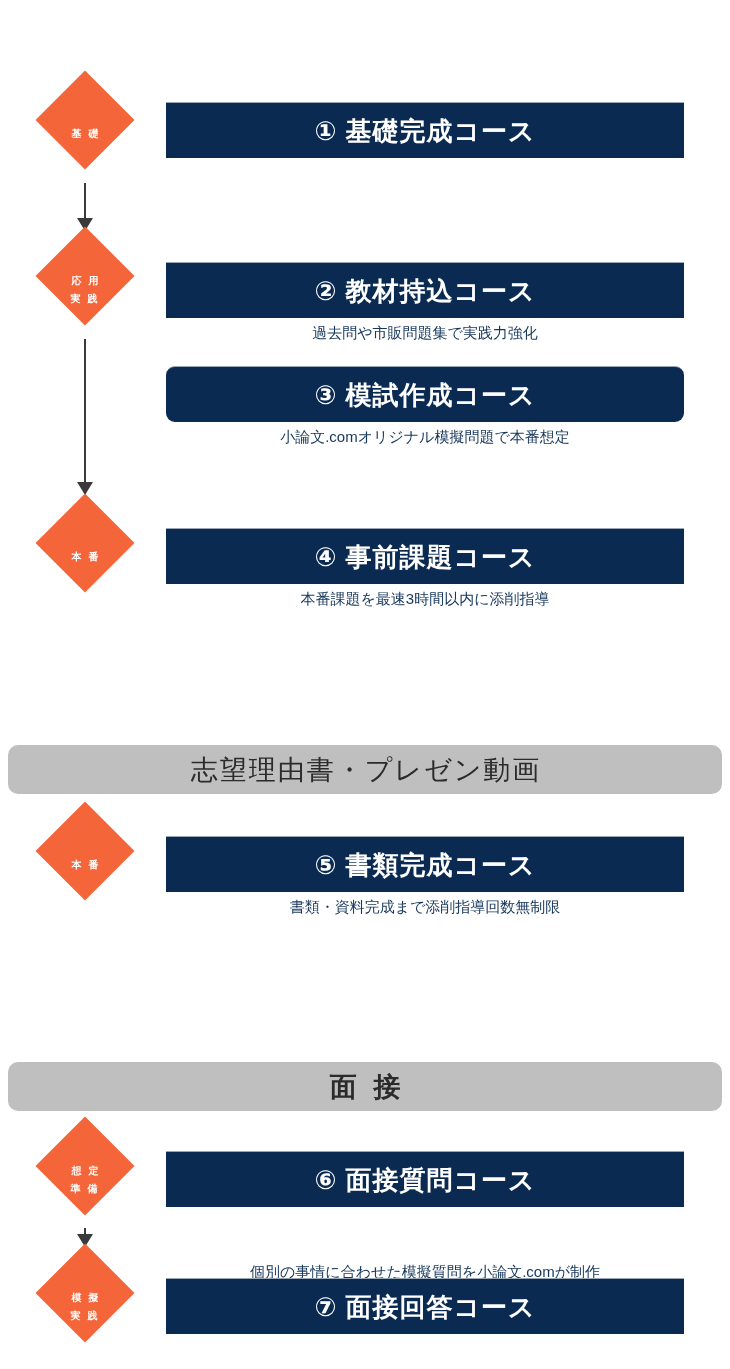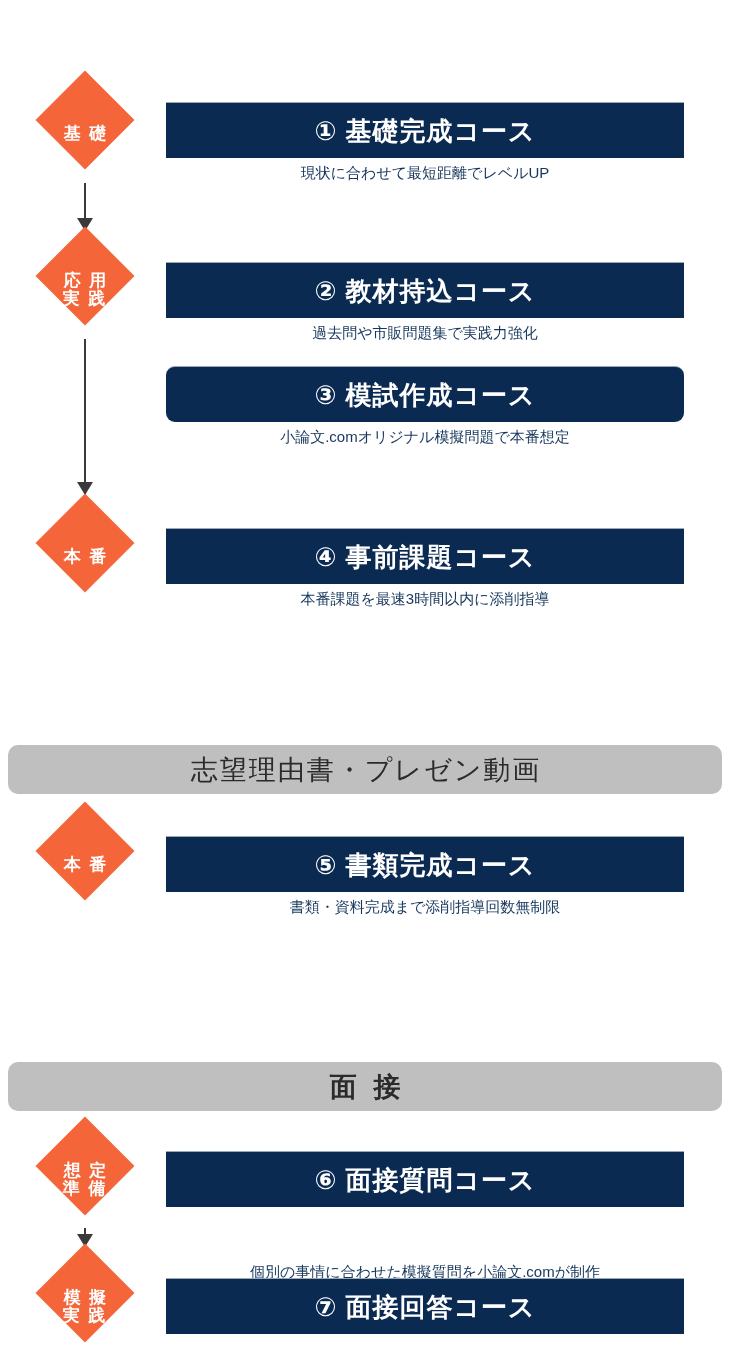--- a/index.html
+++ b/index.html
@@ -66,21 +66,21 @@
     height: 98px;
   }
   .diamond-label {
     position: absolute;
     left: 0;
     width: 170px;
     top: 50%;
     transform: translateY(-50%);
     text-align: center;
     color: #ffffff;
-    font-size: 17px;
+    font-size: 10px;
     font-weight: bold;
     line-height: 18px;
     letter-spacing: 2px;
     text-indent: 2px;
     white-space: pre-line;
     z-index: 2;
     pointer-events: none;
   }
   .diamond-wrap.w1 { top: 85px; }
   .diamond-wrap.w2 { top: 241px; }
@@ -186,21 +186,20 @@
   </div>
 
   <div class="diamond-wrap w3">
     <div class="diamond"></div>
     <div class="diamond-label">本 番</div>
   </div>
 
   <div class="course-box b1">
     <div class="course-title">① 基礎完成コース</div>
   </div>
-  <div class="course-caption p1">現状に合わせて最短距離でレベルUP</div>
 
   <div class="course-box b2">
     <div class="course-title">② 教材持込コース</div>
   </div>
   <div class="course-caption p2">過去問や市販問題集で実践力強化</div>
 
   <div class="course-box b3">
     <div class="course-title">③ 模試作成コース</div>
   </div>
   <div class="course-caption p3">小論文.comオリジナル模擬問題で本番想定</div>

